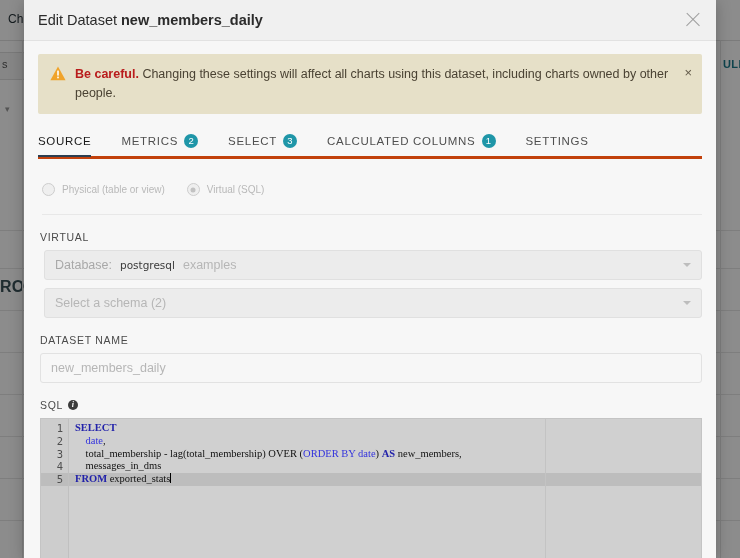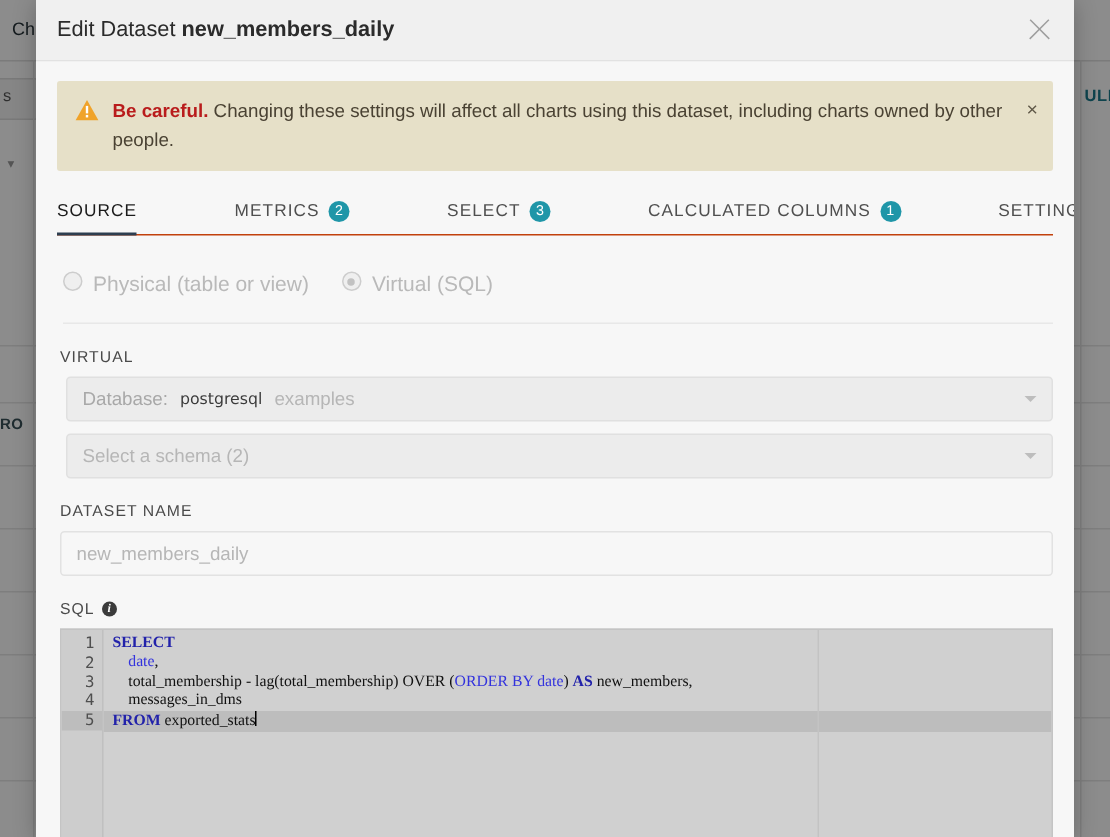--- a/index.html
+++ b/index.html
@@ -58,21 +58,21 @@
   }
   .bg-caret {
     position: absolute;
     left: 5px; top: 104px;
     font-size: 9px;
     color: #999;
   }
   .bg-ro-label {
     position: absolute;
     left: 0px; top: 278px;
-    font-size: 10px;
+    font-size: 16px;
     font-weight: bold;
     color: #3a5158;
     letter-spacing: 0.3px;
   }
   .bg-hline {
     position: absolute;
     left: 0;
     width: 740px;
     height: 1px;
     background: #e6e6e6;
@@ -176,23 +176,22 @@
     margin-left: 10px;
     line-height: 16px;
     opacity: 0.85;
   }
 
   
   .tabs {
     display: flex;
     align-items: center;
     margin: 12px 14px 0 14px;
-    border-bottom: 1px solid #c2410c;
+    border-bottom: 3px solid #c2410c;
     height: 30px;
-    gap: 35px;
   }
   .tab {
     display: flex;
     align-items: center;
     gap: 6px;
     font-size: 11.5px;
     letter-spacing: 0.7px;
     color: #4f4f4f;
     height: 30px;
     margin-right: 30px;
@@ -226,22 +225,23 @@
   .radio-row {
     display: flex;
     align-items: center;
     gap: 22px;
     margin: 24px 14px 0 18px;
     padding-bottom: 18px;
     border-bottom: 1px solid #e8e8e8;
   }
   .radio {
     display: flex;
+    align-items: center;
     gap: 7px;
-    font-size: 14px;
+    font-size: 10px;
     color: #b9b9b9;
     cursor: not-allowed;
   }
   .radio-dot {
     width: 13px; height: 13px;
     border-radius: 50%;
     border: 1.5px solid #cdcdcd;
     background: #efefef;
     box-sizing: border-box;
     position: relative;

